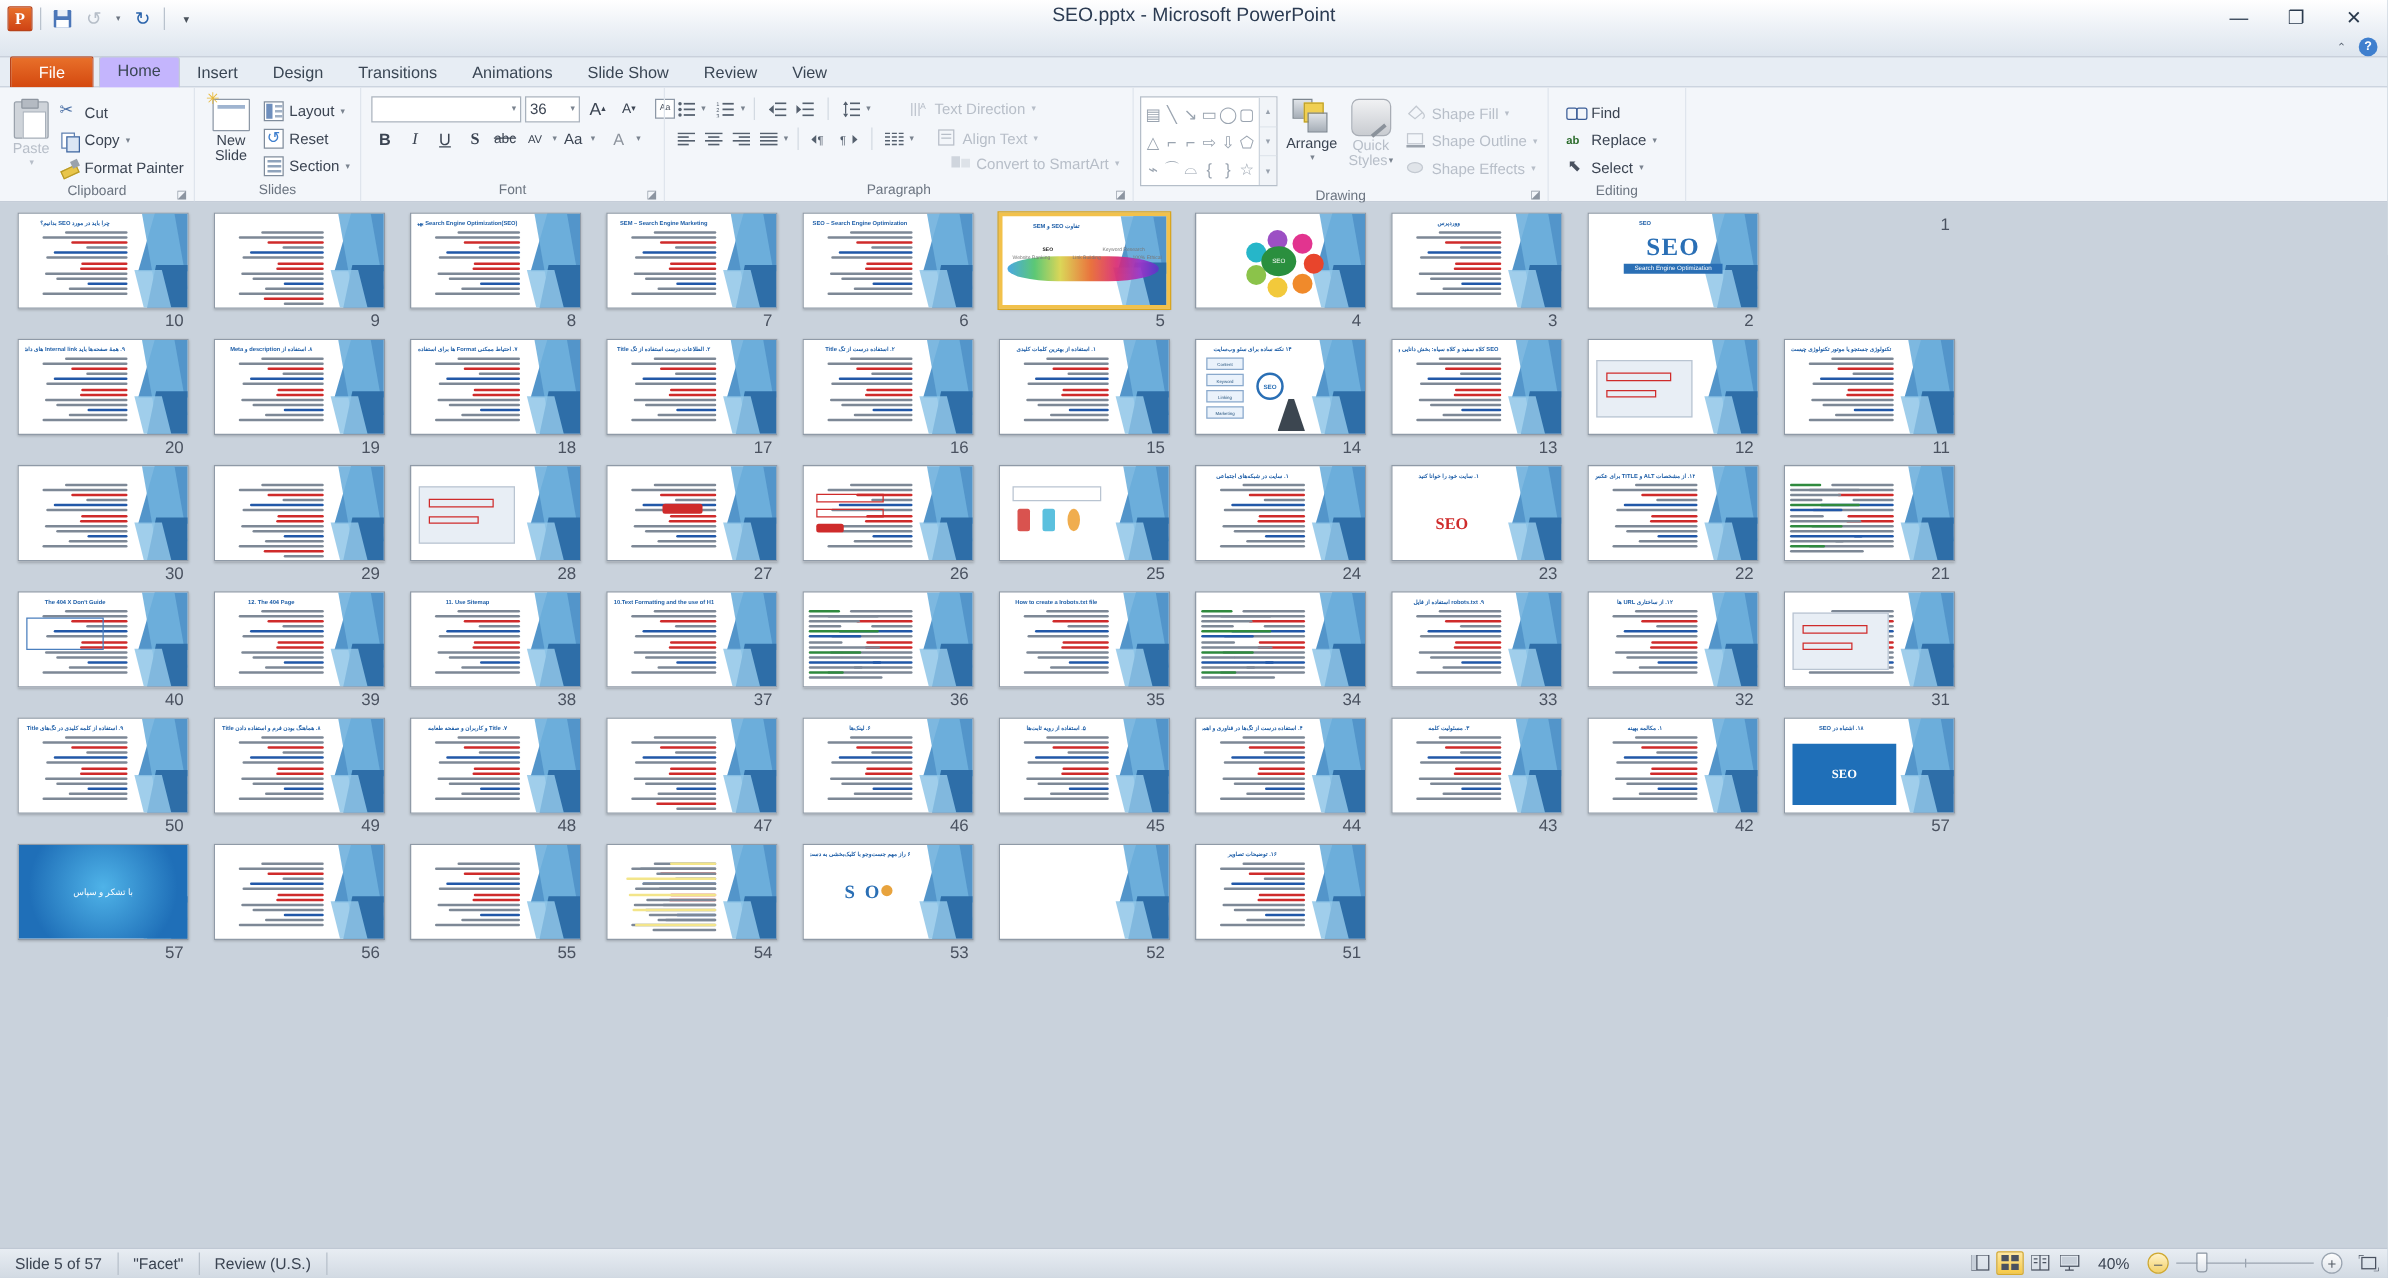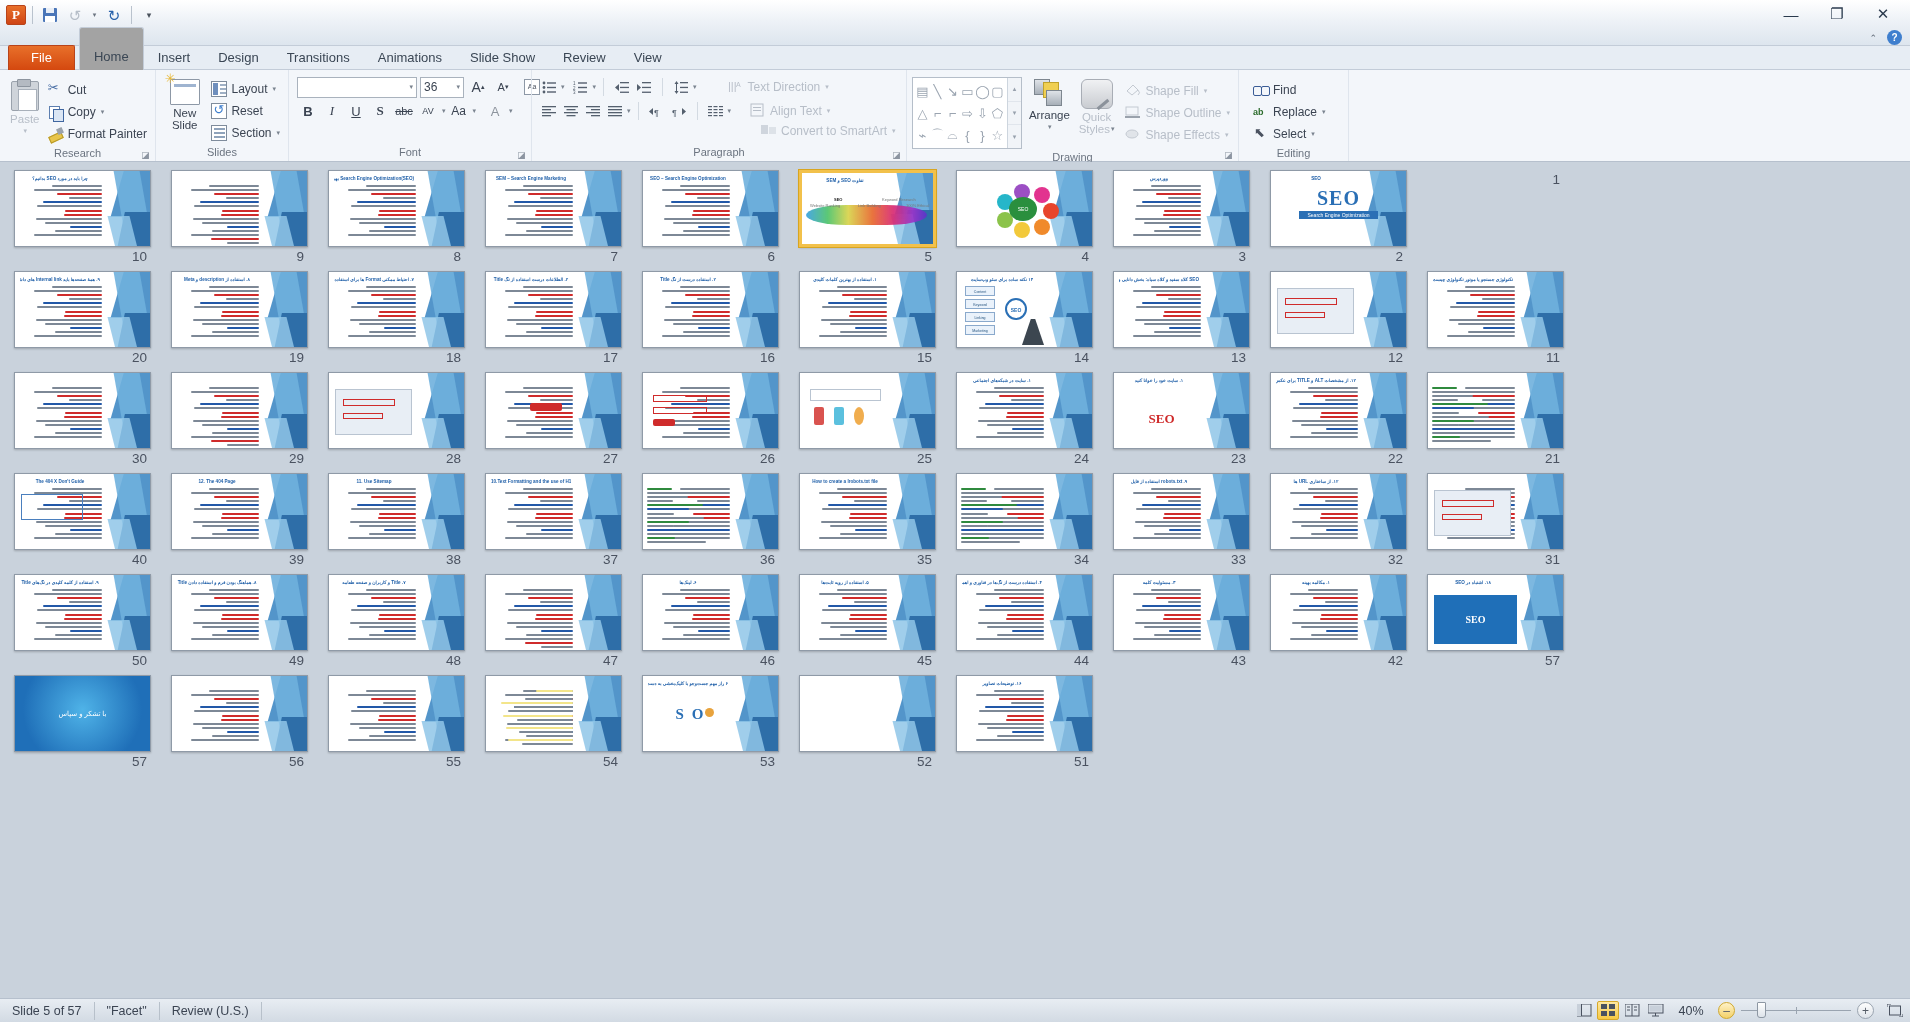--- a/index.html
+++ b/index.html
@@ -52,22 +52,22 @@
   
   .tabstrip { height:24px; background:#e7edf4; position:relative; border-bottom:1px solid #c3ccd8; }
   .tabs { display:flex; align-items:flex-end; height:24px; padding-left:8px; }
   .tab { padding:3px 14px 4px; font-size:13px; color:#3a4654; line-height:16px; cursor:default; }
   .tab.file {
     background:linear-gradient(#e8702a,#d4480f); color:#fff; font-size:13px;
     border-radius:2px 2px 0 0; padding:4px 22px 4px; margin-right:4px;
     border:1px solid #b8431a; border-bottom:none;
   }
   .tab.active {
-    background:#a3a3a3; border:1px solid #c3ccd8; border-bottom:1px solid #f3f6fa;
-    border-radius:3px 3px 0 0; margin-bottom:-1px; padding:21px 14px 5px;
+    background:#c4b5fd; border:1px solid #c3ccd8; border-bottom:1px solid #f3f6fa;
+    border-radius:3px 3px 0 0; margin-bottom:-1px; padding:3px 14px 5px;
   }
 
   
   .ribbon {
     height:92px; background:#f3f6fa; position:relative;
     border-bottom:1px solid #b6c0cd; display:flex; align-items:stretch;
   }
   .rgroup { position:relative; display:flex; flex-direction:column; padding:3px 0 0; }
   .rgroup + .rgroup { border-left:1px solid #dfe5ed; }
   .rgroup-body { flex:1; display:flex; align-items:flex-start; padding:2px 5px; }
@@ -234,20 +234,21 @@
         <span class="qat-caret">▾</span>
       </div>
     <div class="qat-btn">
         <span class="undo-icon" style="color:#2a63ab">↻</span>
       </div>
     <div class="sep"></div>
     <div class="qat-btn">
         <span class="qat-more">▾</span>
       </div>
   </div>
+  <div class="window-title">SEO.pptx  -  Microsoft PowerPoint</div>
   <div class="winbtns">
     <div class="winbtn">—</div>
     <div class="winbtn">❐</div>
     <div class="winbtn close">✕</div>
   </div>
   <div class="ribbon-ctrl">
     <span class="chev">⌃</span>
     <span class="help-icon">?</span>
   </div>
 </div>
@@ -284,21 +285,21 @@
           <span class="ic copy-ic"></span>
           <span>Copy</span>
           <span class="caret">▾</span>
         </div>
         <div class="smallrow">
           <span class="ic fp-ic"></span>
           <span>Format Painter</span>
         </div>
       </div>
     </div>
-    <div class="rgroup-label">Research</div>
+    <div class="rgroup-label">Clipboard</div>
     <span class="dlg-launcher">◪</span>
   </div>
 
   <div class="rgroup" style="width:133px">
     <div class="rgroup-body">
       <div class="bigbtn" style="width:52px;padding-top:4px">
         <span class="newslide-ic"></span>
         <span class="lbl">New</span>
         <span class="lbl2">Slide</span>
       </div>

